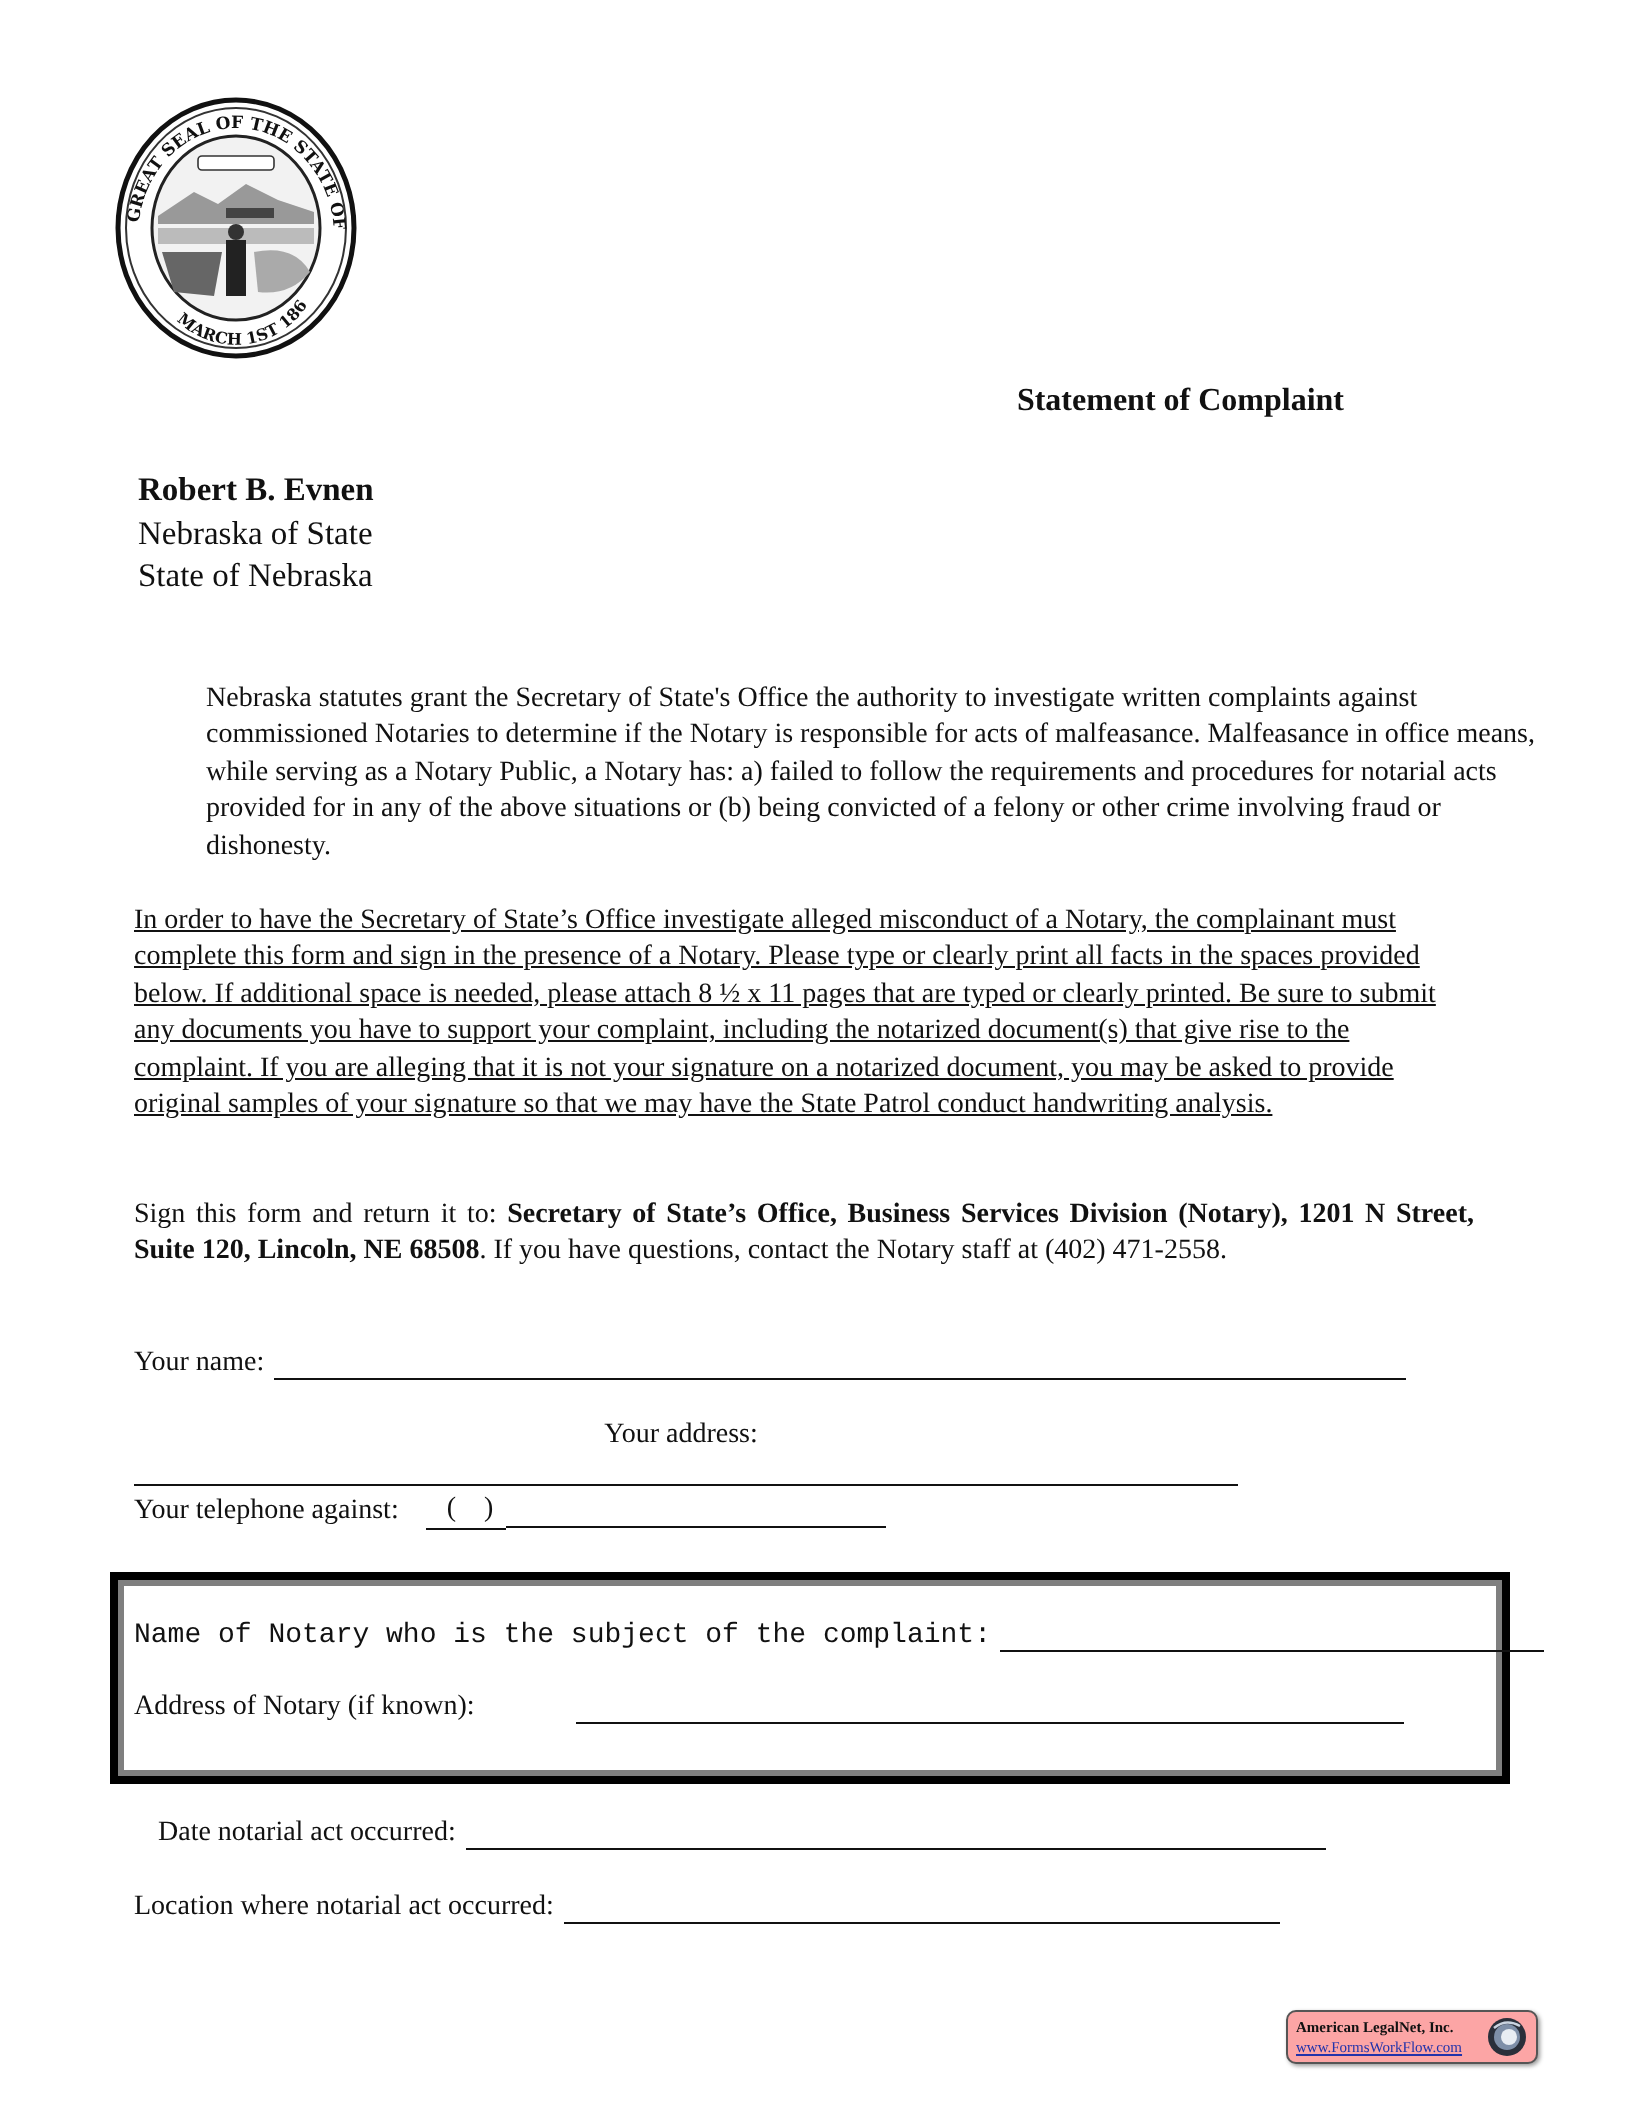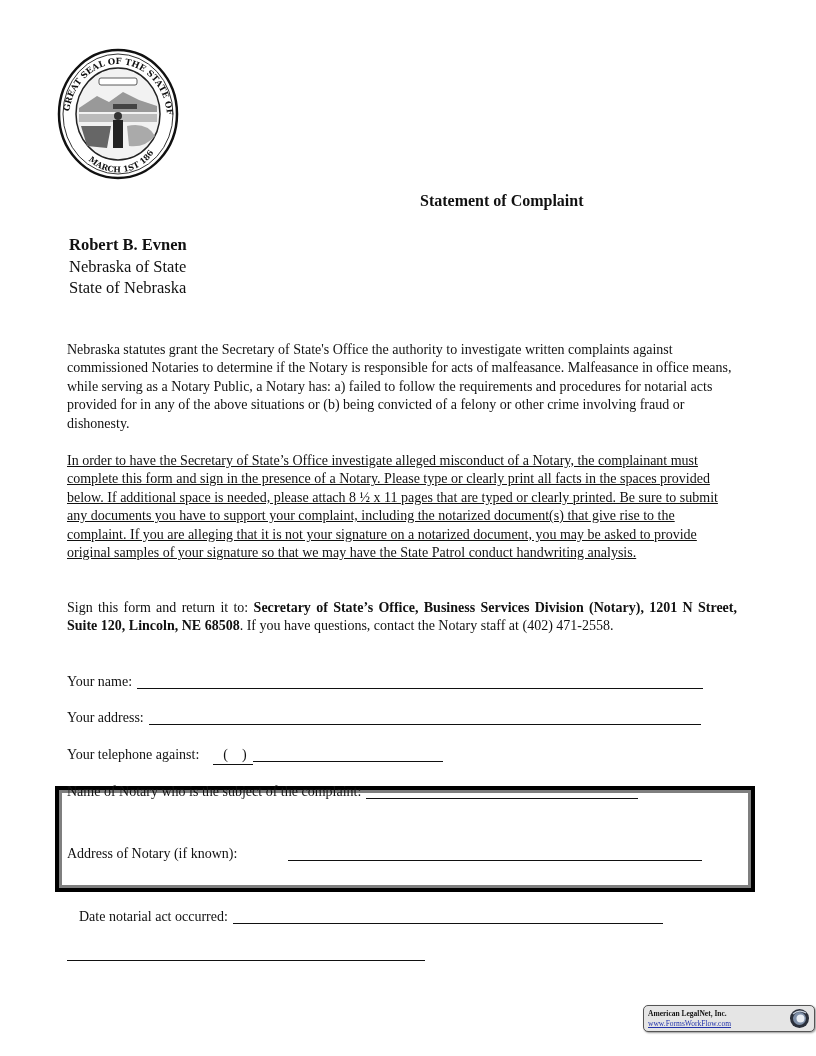--- a/index.html
+++ b/index.html
@@ -6,66 +6,65 @@
   body {
     width: 816px; height: 1056px; position: relative; overflow: hidden;
     font-family: "Liberation Serif", "DejaVu Serif", serif; color: #111;
   }
   .abs { position: absolute; }
 
   
   .seal { left: 57px; top: 48px; width: 122px; height: 132px; }
 
   
-  .title { left: 420px; top: 190px; width: 252px; text-align: left;
+  .title { left: 420px; top: 190px; width: 252px; text-align: right;
     font-weight: bold; font-size: 16px; line-height: 21px; }
 
   
   .sender { left: 69px; top: 234px; font-size: 16.5px; line-height: 21.5px; }
   .sender .name { font-weight: bold; }
 
   
   .para { left: 67px; width: 670px; font-size: 14px; line-height: 18.4px; }
-  .p1 { top: 341px; }
+  .p1 { top: 341px; margin-left: 36px; }
   .p2 { top: 452px; text-decoration: underline; }
   .p3 { top: 599px; text-align: justify; }
   .p3 b { font-weight: bold; }
 
   
-  .field { left: 67px; font-size: 14px; line-height: 18px; display: flex; align-items: flex-start; white-space: nowrap; }
+  .field { left: 67px; font-size: 14px; line-height: 18px; display: flex; align-items: center; white-space: nowrap; }
   .field .label { padding-right: 5px; }
   .field .line { border-bottom: 1.4px solid #111; height: 15px; }
   .f-name { top: 673px; }
   .f-name .line { width: 566px; }
-  .f-addr { top: 709px; }
+  .f-addr { top: 709px; flex-direction: column; }
   .f-addr .line { width: 552px; }
   .f-phone { top: 746px; }
   .f-phone .area { padding-left: 10px; border-bottom: 1.4px solid #111; width: 30px; }
   .f-phone .line { width: 190px; }
 
   .notary-box {
     left: 55px; top: 786px; width: 692px; height: 98px;
     border: 4px solid #000; outline: 3px solid #7f7f7f; outline-offset: -7px;
   }
-  .f-nname { top: 783px; }
+  .f-nname { top: 809px; font-family: Liberation Mono, monospace; }
   .f-nname .line { width: 272px; }
   .f-naddr { top: 845px; gap: 46px; }
   .f-naddr .line { width: 414px; }
 
   .f-date { top: 908px; margin-left: 12px; }
   .f-date .line { width: 430px; }
   .f-loc { top: 945px; }
   .f-loc .line { width: 358px; }
 
   
   .badge {
     left: 643px; top: 1005px; width: 124px; height: 25px;
-    border: 1px solid #555; border-radius: 5px; background: #e5e5e5;
+    border: 1px solid #555; border-radius: 5px; background: #fca5a5;
     box-shadow: 1px 1px 2px #999;
-    padding-left: 46px;
   }
   .badge .b1 { position: absolute; left: 4px; top: 3px; font-size: 7.5px; font-weight: bold; color: #111; }
   .badge .b2 { position: absolute; left: 4px; top: 13px; font-size: 7.5px; color: #2233aa; text-decoration: underline; }
   .badge .logo { position: absolute; right: 4px; top: 2px; width: 21px; height: 21px; }
 </style>
 </head>
 <body>
 
 <div class="abs seal">
   <svg width="122" height="132" viewBox="0 0 122 132">
@@ -128,20 +127,21 @@
 <div class="abs field f-naddr">
   <span class="label">Address of Notary (if known):</span>
   <span class="line"></span>
 </div>
 
 <div class="abs field f-date">
   <span class="label">Date notarial act occurred:</span>
   <span class="line"></span>
 </div>
 <div class="abs field f-loc">
+  <span class="label">Location where notarial act occurred:</span>
   <span class="line"></span>
 </div>
 
 <div class="abs badge">
   <span class="b1">American LegalNet, Inc.</span>
   <span class="b2">www.FormsWorkFlow.com</span>
   <span class="logo">
     <svg width="21" height="21" viewBox="0 0 21 21">
       <circle cx="10.5" cy="10.5" r="9.5" fill="#2a2f3a"></circle>
       <circle cx="10.5" cy="10.5" r="6.5" fill="#7e8fa8"></circle>

